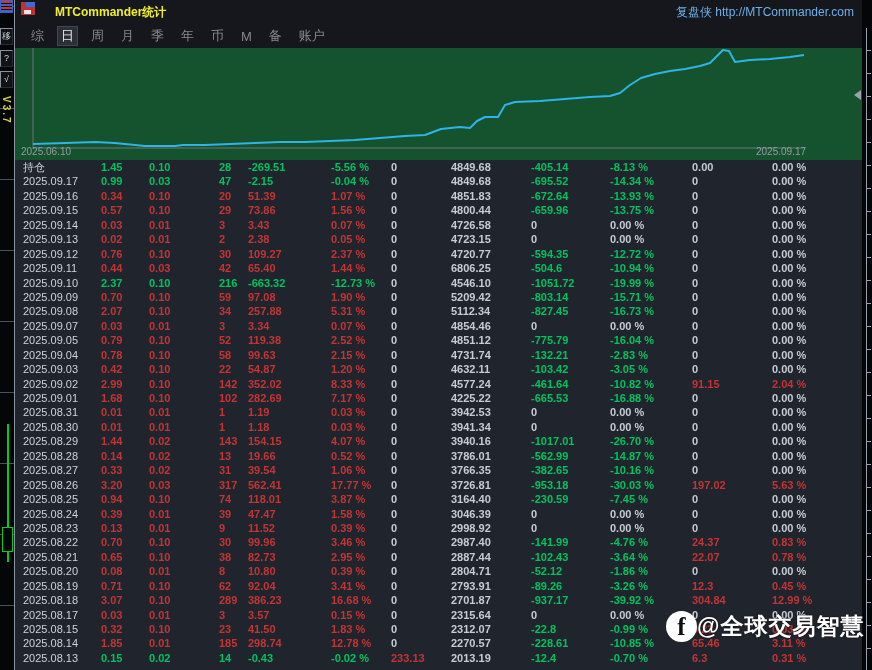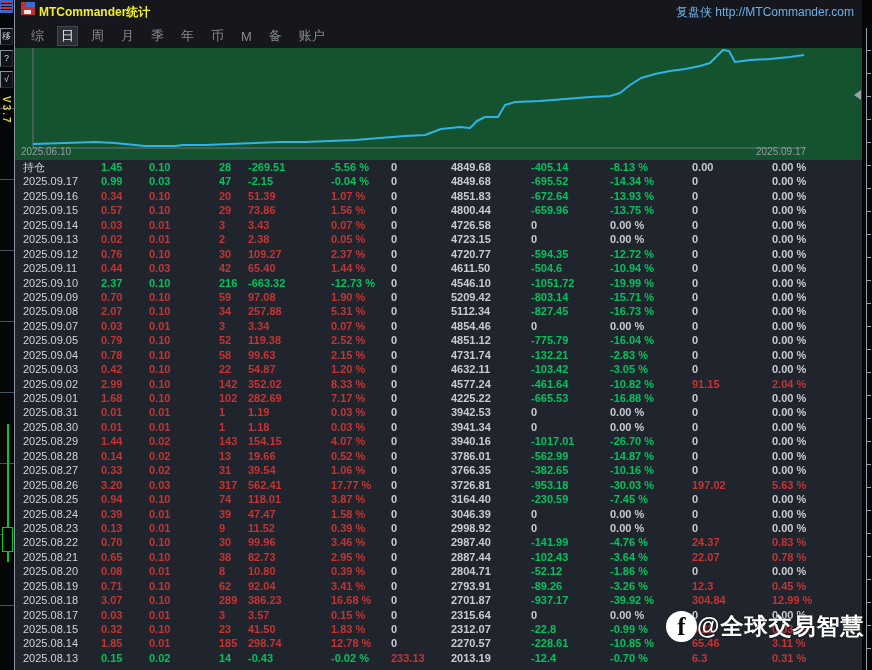--- a/index.html
+++ b/index.html
@@ -23,21 +23,21 @@
   #candle-body{position:absolute;left:2px;top:527px;width:11px;height:25px;box-sizing:border-box;
     border:1px solid #00cc22;background:#050607;}
 
   
   #panel{position:absolute;left:14px;top:0;width:848px;height:670px;background:#15171d;
     border-left:1px solid #8a93a0;box-sizing:border-box;}
   #titlebar{position:absolute;left:0;top:0;right:0;height:22px;}
   #app-icon{position:absolute;left:6px;top:2px;width:14px;height:13px;background:#c23030;}
   #app-icon .shutter{position:absolute;right:0;top:0;width:9px;height:5px;background:#3a6cd6;}
   #app-icon .label{position:absolute;left:3px;bottom:1px;width:7px;height:4px;background:#e8e8f2;}
-  #window-title{position:absolute;left:24px;top:4px;color:#f2ef2a;font-size:12px;font-weight:bold;}
+  #window-title{position:absolute;left:40px;top:4px;color:#f2ef2a;font-size:12px;font-weight:bold;}
   #brand-link{position:absolute;right:8px;top:4px;color:#6fb0e6;font-size:12px;}
 
   #menubar{position:absolute;left:12px;top:26px;height:20px;display:flex;align-items:center;}
   .menu-item{color:#85888e;font-size:13px;padding:1px 4px;margin-right:9px;cursor:default;}
   .menu-item.active{background:#2c2f36;color:#e6e9ee;border:1px solid #43474e;padding:0 3px;}
 
   
   #chart{position:absolute;left:0;top:48px;width:848px;height:112px;background:#14532d;}
   #chart svg{position:absolute;left:14px;top:2px;overflow:visible;}
   #axis-label-start{position:absolute;left:6px;top:98px;color:#969ca6;font-size:10px;}
@@ -221,21 +221,21 @@
             <div class="c-w">0.00 %</div>
           </div>
           <div class="trow">
             <div class="c-d">2025.09.11</div>
             <div class="c-r">0.44</div>
             <div class="c-r">0.03</div>
             <div class="c-r">42</div>
             <div class="c-r">65.40</div>
             <div class="c-r">1.44 %</div>
             <div class="c-w">0</div>
-            <div class="c-w">4611.50</div>
+            <div class="c-w">6806.25</div>
             <div class="c-g">-504.6</div>
             <div class="c-g">-10.94 %</div>
             <div class="c-w">0</div>
             <div class="c-w">0.00 %</div>
           </div>
           <div class="trow">
             <div class="c-d">2025.09.10</div>
             <div class="c-g">2.37</div>
             <div class="c-g">0.10</div>
             <div class="c-g">216</div>

